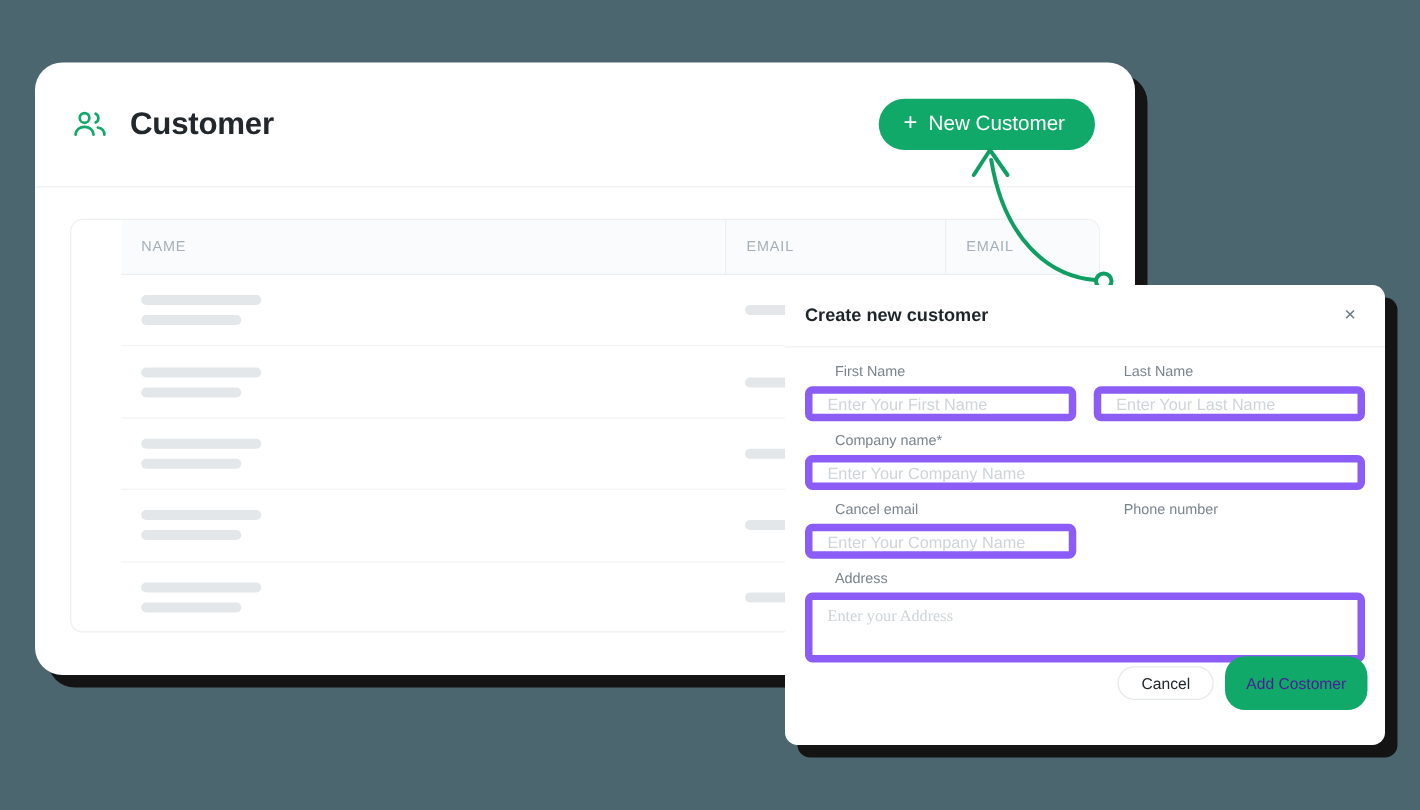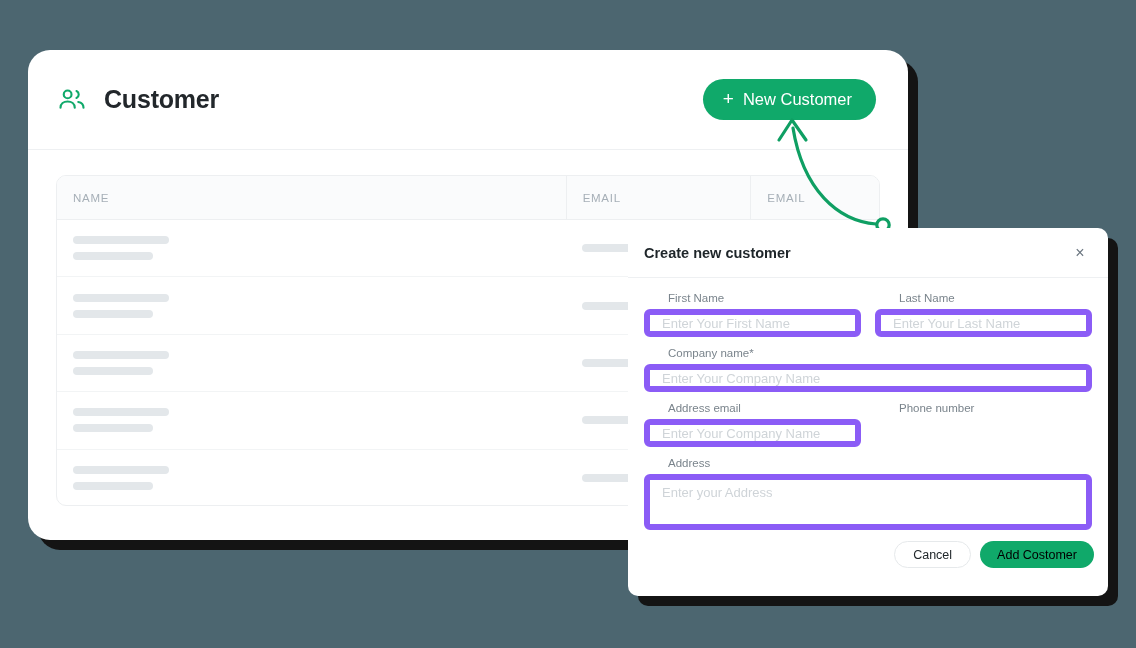--- a/index.html
+++ b/index.html
@@ -76,20 +76,21 @@
 
   
   .table-wrap {
     position: absolute;
     left: 28px; top: 125px;
     width: 824px; height: 331px;
     border: 1px solid #edeff1;
     border-radius: 10px;
     overflow: hidden;
     background: #fff;
+    padding-left: 40px;
   }
 
   .table-head {
     display: flex;
     height: 44px;
     background: #fafbfc;
     border-bottom: 1px solid #edeff1;
   }
   .th {
     display: flex;
@@ -199,20 +200,21 @@
     background: #fff;
     padding: 0 12px;
     outline: none;
   }
   .finput { height: 28px; }
   .ftextarea {
     height: 56px;
     padding: 5px 12px;
     resize: none;
     line-height: 1.3;
+    font-family: Liberation Serif, serif;
   }
   .finput::placeholder, .ftextarea::placeholder { color: #cfd4d8; }
 
   .modal-footer {
     position: absolute;
     right: 14px; bottom: 28px;
     display: flex;
     align-items: center;
     gap: 9px;
   }
@@ -224,25 +226,25 @@
     padding: 0 18px;
     font-family: "Liberation Sans", sans-serif;
     font-size: 12.5px;
     color: #21272b;
     cursor: pointer;
   }
   .btn-add {
     background: #10a96a;
     border: none;
     border-radius: 16px;
-    height: 27px;
+    height: 43px;
     padding: 0 17px;
     font-family: "Liberation Sans", sans-serif;
     font-size: 12.5px;
-    color: #000000;
+    color: #4c1d95;
     cursor: pointer;
   }
 </style>
 </head>
 <body>
 
 <div id="stage">
 
   <div class="card">
 
@@ -356,21 +358,21 @@
         </div>
       </div>
 
       <div class="fgroup full">
         <label class="flabel">Company name*</label>
         <input class="finput" type="text" placeholder="Enter Your Company Name" style="">
       </div>
 
       <div class="frow">
         <div class="fgroup half">
-          <label class="flabel">Address email</label>
+          <label class="flabel">Cancel email</label>
           <input class="finput" type="text" placeholder="Enter Your Company Name" style="">
         </div>
         <div class="fgroup half">
           <label class="flabel">Phone number</label>
         </div>
       </div>
 
       <div class="fgroup full">
         <label class="flabel">Address</label>
         <textarea class="ftextarea" placeholder="Enter your Address" style=""></textarea>

